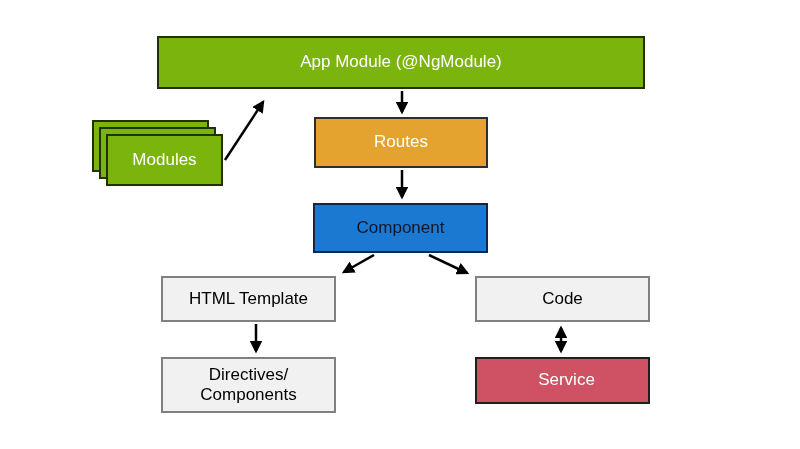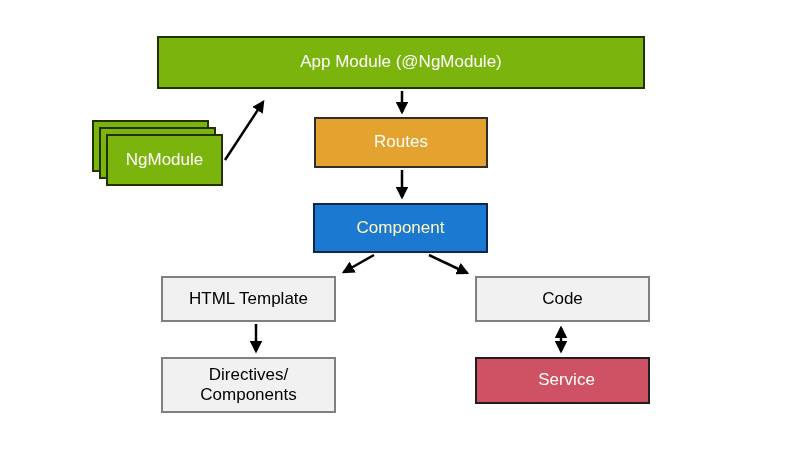--- a/index.html
+++ b/index.html
@@ -25,21 +25,21 @@
     align-items: center;
     justify-content: center;
     text-align: center;
     font-size: 17px;
     line-height: 1.2;
     border: 2px solid #202020;
   }
   .node-label { white-space: pre-line; }
   .green  { background: #7CB40E; color: #ffffff; border-color: #233000; }
   .orange { background: #E4A32E; color: #ffffff; border-color: #2e2e2e; }
-  .blue   { background: #1C79D2; color: #fef9c3; border-color: #10264a; text-align: center; }
+  .blue   { background: #1C79D2; color: #0f172a; border-color: #10264a; text-align: center; }
   .red    { background: #CE5263; color: #ffffff; border-color: #1f1f1f; padding-left: 8px; }
   .gray   { background: #F1F1F1; color: #000000; border: 2px solid #808080; }
 
   .n-app-module   { left: 157px; top: 36px;  width: 488px; height: 53px; }
   .stack-card     { position: absolute; width: 117px; height: 52px; background: #7CB40E; border: 2px solid #233000; }
   .stack-back     { left: 92px;  top: 120px; }
   .stack-middle   { left: 99px;  top: 127px; }
   .n-modules      { left: 106px; top: 134px; width: 117px; height: 52px; }
   .n-routes       { left: 314px; top: 117px; width: 174px; height: 51px; }
   .n-component    { left: 313px; top: 203px; width: 175px; height: 50px; }
@@ -68,21 +68,21 @@
     <line x1="561" y1="328" x2="561" y2="351" stroke="#000" stroke-width="2.5" marker-start="url(#arrow)" marker-end="url(#arrow)"></line>
   </svg>
 
   <div class="node green n-app-module">
     <span class="node-label">App Module (@NgModule)</span>
   </div>
 
   <div class="stack-card stack-back"></div>
   <div class="stack-card stack-middle"></div>
   <div class="node green n-modules">
-    <span class="node-label">NgModule</span>
+    <span class="node-label">Modules</span>
   </div>
 
   <div class="node orange n-routes">
     <span class="node-label">Routes</span>
   </div>
 
   <div class="node blue n-component">
     <span class="node-label">Component</span>
   </div>
 

